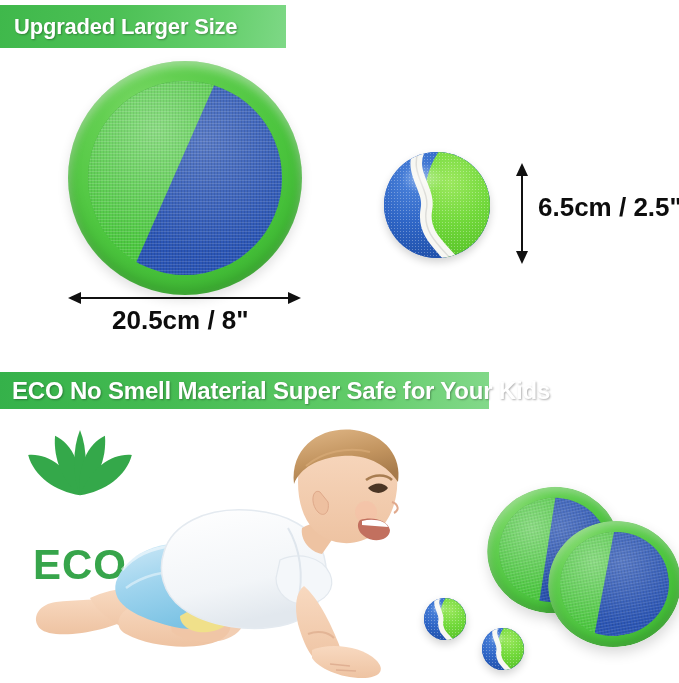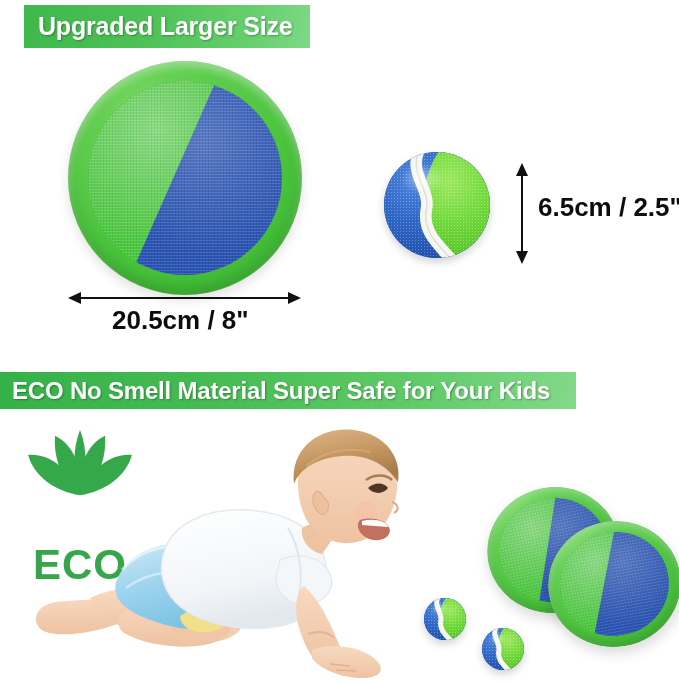--- a/index.html
+++ b/index.html
@@ -18,26 +18,25 @@
     align-items:center;
     color:#ffffff;
     font-weight:bold;
     letter-spacing:-0.2px;
     text-shadow:1px 1px 2px rgba(0,0,0,0.30);
     white-space:nowrap;
   }
   #banner-top {
     left:0; top:5px; width:286px; height:43px;
     padding-left:14px;
-    font-size:25px;
+    font-size:22px;
     background:linear-gradient(100deg,#3fb84b 0%,#4cc055 40%,#66cf6d 78%,#7ed886 100%);
-    margin-left:24px;
   }
   #banner-mid {
-    left:0; top:372px; width:576px; height:37px;
+    left:0; top:372px; width:489px; height:37px;
     padding-left:12px;
     font-size:24px;
     background:linear-gradient(100deg,#35b14a 0%,#45bb52 35%,#60cb68 72%,#83d98a 100%);
   }
 
   
   #paddle-large {
     position:absolute;
     left:68px; top:61px; width:234px; height:234px;
     border-radius:50%;

